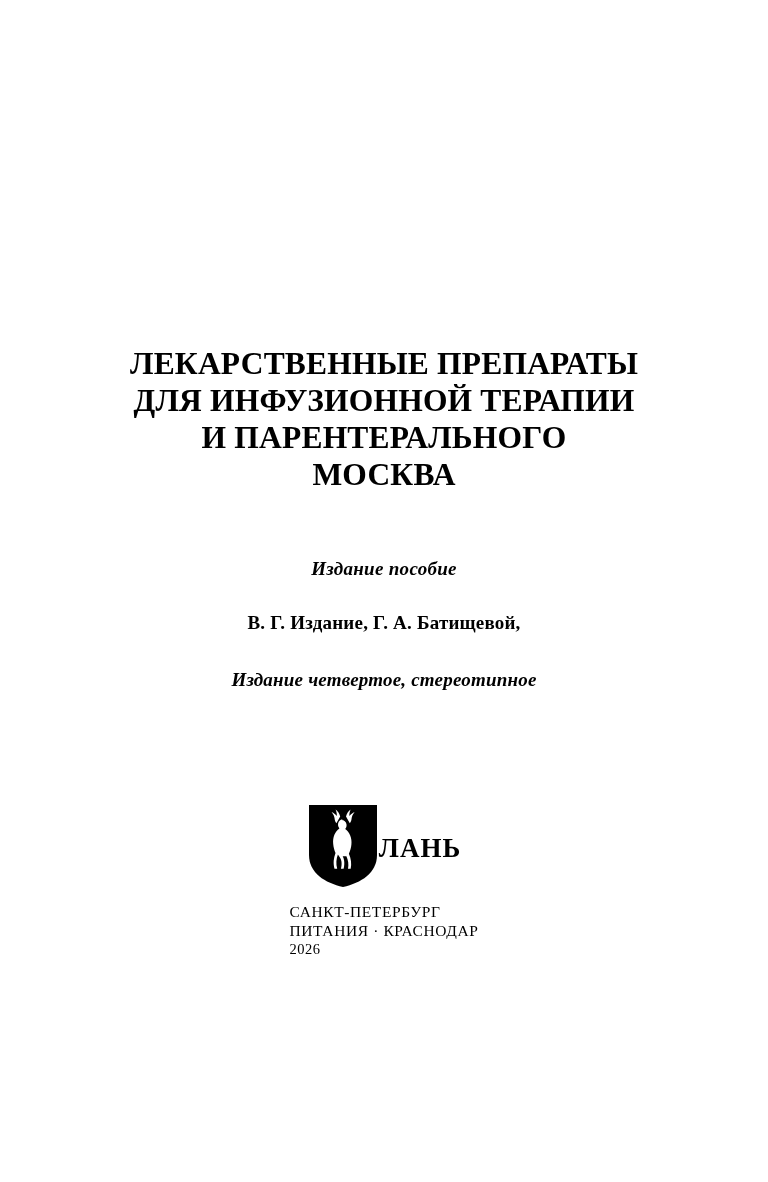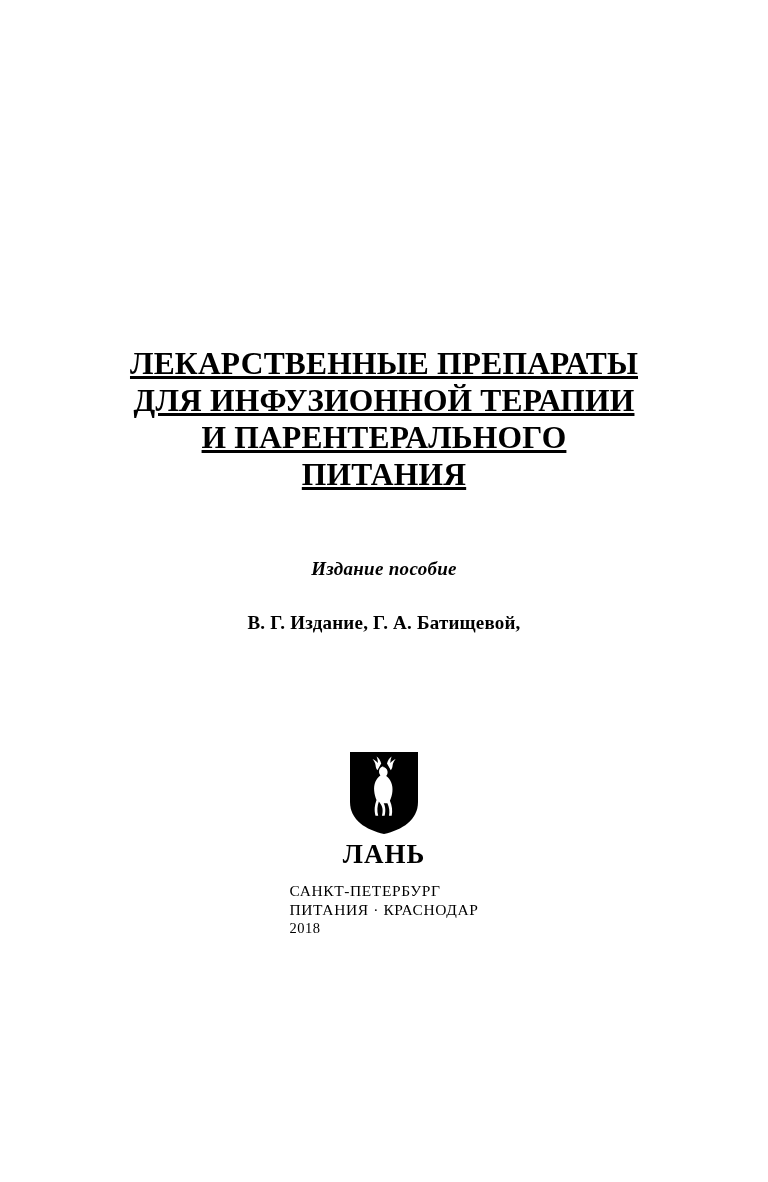--- a/index.html
+++ b/index.html
@@ -21,21 +21,20 @@
     display: flex;
     flex-direction: column;
     align-items: center;
   }
 
   
   .title-block {
     margin-top: 345px;
     width: 620px;
     text-align: center;
-    text-decoration: underline;
   }
   .title-line {
     font-family: "Liberation Serif", serif;
     font-weight: bold;
     font-size: 31.5px;
     line-height: 37px;
     letter-spacing: 0.2px;
     white-space: nowrap;
   }
 
@@ -71,21 +70,21 @@
     font-style: italic;
     font-weight: bold;
     font-size: 19px;
     letter-spacing: 0.2px;
   }
 
   
   .logo-wrap {
     margin-top: 112px;
     display: flex;
-    flex-direction: column;
+    flex-direction: row;
     align-items: center;
     justify-content: flex-end;
   }
   .logo-shield {
     width: 72px;
     height: 86px;
     display: block;
   }
   .logo-word {
     margin-top: 4px;
@@ -115,44 +114,45 @@
 </style>
 </head>
 <body>
 
 <div class="page">
 
   <div class="title-block">
     <div class="title-line">ЛЕКАРСТВЕННЫЕ ПРЕПАРАТЫ</div>
     <div class="title-line">ДЛЯ ИНФУЗИОННОЙ ТЕРАПИИ</div>
     <div class="title-line">И ПАРЕНТЕРАЛЬНОГО</div>
-    <div class="title-line">ПИТАНИЯ</div>
+    <div class="title-line">МОСКВА</div>
   </div>
 
   <div class="subtitle">Издание пособие</div>
 
   <div class="editors">
     <div class="editors-name">В. Г. Издание, Г. А. Батищевой,</div>
   </div>
 
+  <div class="edition">Издание четвертое, стереотипное</div>
 
   <div class="logo-wrap">
     <svg class="logo-shield" viewBox="0 0 72 86" aria-hidden="true">
       <path d="M2 2 H70 V52 C70 70 54 80 36 84 C18 80 2 70 2 52 Z" fill="#000000"></path>
 
       <g fill="#ffffff">
 
         <path d="M33.2 13.5 c-0.8 -3.2 -2.6 -5.6 -4.6 -7.0 c1.0 2.4 1.4 4.6 1.2 6.6 c-1.4 -2.0 -3.2 -3.4 -5.2 -4.2 c1.8 2.2 2.8 4.4 3.0 6.6 c0.2 2.0 0.8 3.6 1.8 4.8 z"></path>
         <path d="M39.0 13.5 c0.8 -3.2 2.6 -5.6 4.6 -7.0 c-1.0 2.4 -1.4 4.6 -1.2 6.6 c1.4 -2.0 3.2 -3.4 5.2 -4.2 c-1.8 2.2 -2.8 4.4 -3.0 6.6 c-0.2 2.0 -0.8 3.6 -1.8 4.8 z"></path>
 
         <path d="M36.1 16.2 c-2.6 0 -4.6 1.9 -5.0 4.3 c-0.3 1.9 0.3 3.6 1.3 4.9 c-2.2 1.6 -3.9 3.7 -5.0 6.3 c-1.2 2.9 -1.5 6.0 -1.2 9.2 c0.3 3.3 1.2 6.3 2.3 9.0 c-1.0 2.6 -1.6 5.2 -1.8 7.8 c-0.2 2.8 0.1 5.5 0.8 8.0 l2.7 0 c-0.7 -2.4 -1.0 -4.9 -0.8 -7.5 c0.2 -2.3 0.7 -4.5 1.5 -6.6 l1.7 2.5 c0.9 1.3 1.5 2.6 1.8 4.1 c0.4 2.4 0.2 4.9 -0.5 7.5 l2.7 0 c0.7 -2.8 0.9 -5.6 0.5 -8.3 c-0.2 -1.5 -0.7 -2.9 -1.4 -4.2 l3.7 0 c0.9 1.9 1.5 3.9 1.8 6.0 c0.3 2.2 0.2 4.4 -0.2 6.5 l2.7 0 c0.5 -2.4 0.6 -4.9 0.3 -7.4 c-0.3 -2.6 -1.0 -5.1 -2.1 -7.5 c1.3 -2.8 2.2 -5.9 2.5 -9.2 c0.3 -3.2 0.0 -6.3 -1.2 -9.2 c-1.1 -2.6 -2.8 -4.7 -5.0 -6.3 c1.0 -1.3 1.6 -3.0 1.3 -4.9 c-0.4 -2.4 -2.4 -4.3 -5.0 -4.3 z"></path>
       </g>
     </svg>
     <div class="logo-word">ЛАНЬ</div>
   </div>
 
   <div class="imprint">
     <div class="imprint-line">САНКТ-ПЕТЕРБУРГ</div>
     <div class="imprint-line">ПИТАНИЯ · КРАСНОДАР</div>
-    <div class="imprint-line imprint-year">2018</div>
+    <div class="imprint-line imprint-year">2026</div>
   </div>
 
 </div>
 
 </body></html>

